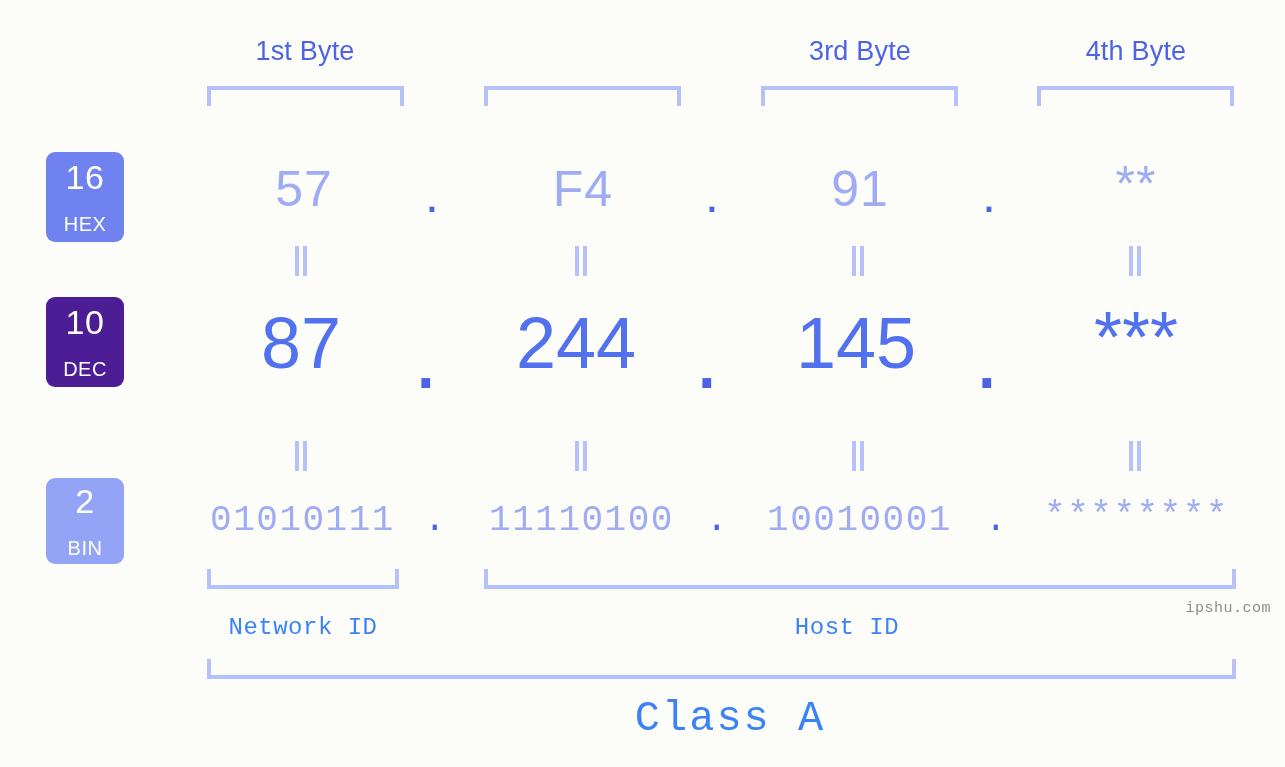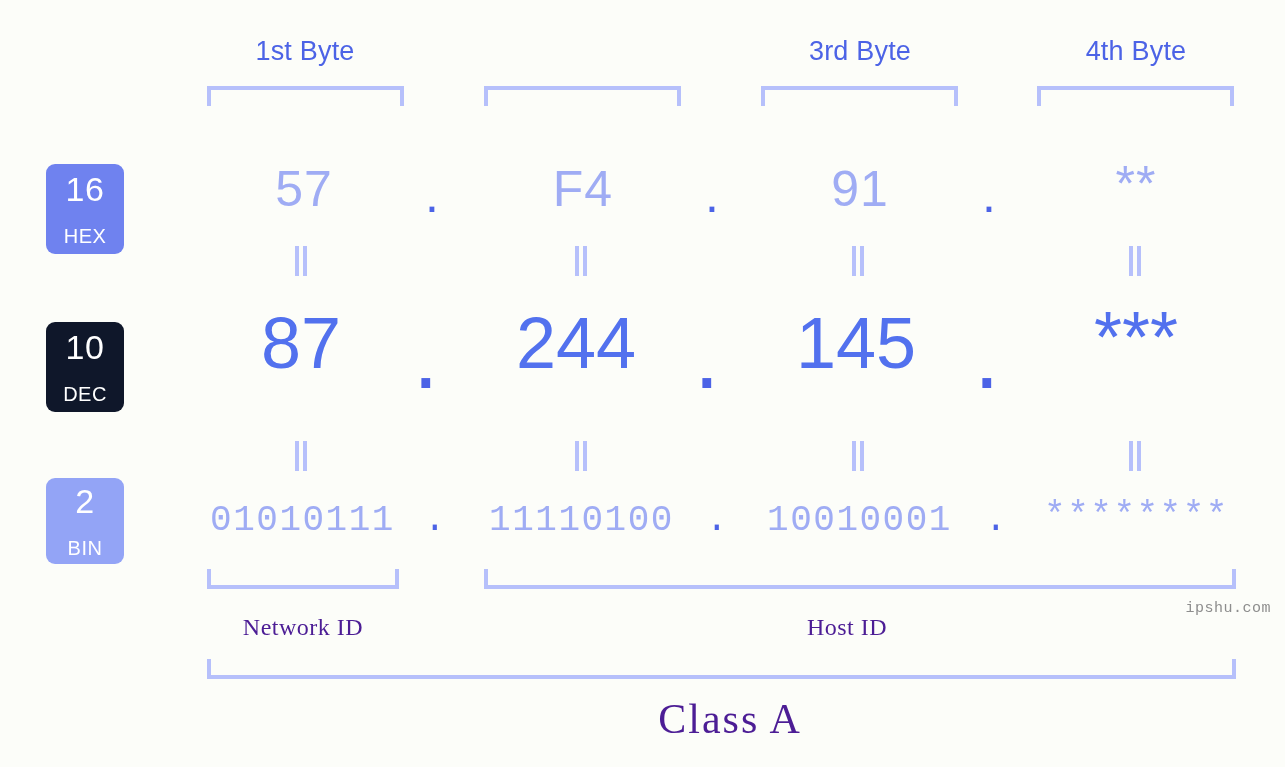--- a/index.html
+++ b/index.html
@@ -114,23 +114,23 @@
     height: 30px;
     background: #b6c0fb;
   }
   .eqmark::before { left: 1px; }
   .eqmark::after  { left: 9px; }
 
   
   .caption {
     position: absolute;
     text-align: center;
-    font-family: Liberation Serif, serif;
+    font-family: Liberation Mono, monospace;
     font-size: 24px;
-    color: #4c1d95;
+    color: #3b82f6;
     white-space: nowrap;
     letter-spacing: 0.5px;
   }
   .caption.classname {
     font-size: 42px;
     letter-spacing: 2px;
   }
 
   
   .watermark {
@@ -150,21 +150,21 @@
 
   <div class="byte-label" style="left:205px; top:36px; width:200px;">1st Byte</div>
   <div class="byte-label" style="left:760px; top:36px; width:200px;">3rd Byte</div>
   <div class="byte-label" style="left:1036px; top:36px; width:200px;">4th Byte</div>
 
   <div class="bracket down" style="left:207px; top:86px; width:197px;"></div>
   <div class="bracket down" style="left:484px; top:86px; width:197px;"></div>
   <div class="bracket down" style="left:761px; top:86px; width:197px;"></div>
   <div class="bracket down" style="left:1037px; top:86px; width:197px;"></div>
 
-  <div class="badge" style="top:164px; height:90px; background:#6f82ef;">
+  <div class="badge" style="top:152px; height:90px; background:#6f82ef;">
     <span class="num">16</span>
     <span class="abbr">HEX</span>
   </div>
 
   <div class="row-hex">
     <div class="cell" style="left:204px; top:160px; width:200px;">
       <span class="digits">57</span>
     </div>
     <div class="dot hex" style="left:425px; top:170px;">.</div>
 
@@ -181,21 +181,21 @@
     <div class="cell" style="left:1036px; top:155px; width:200px;">
       <span class="digits">**</span>
     </div>
   </div>
 
   <div class="eqmark" style="left:294px; top:246px;"></div>
   <div class="eqmark" style="left:574px; top:246px;"></div>
   <div class="eqmark" style="left:851px; top:246px;"></div>
   <div class="eqmark" style="left:1128px; top:246px;"></div>
 
-  <div class="badge" style="top:322px; height:90px; background:#0f172a;">
+  <div class="badge" style="top:297px; height:90px; background:#4c1d95;">
     <span class="num">10</span>
     <span class="abbr">DEC</span>
   </div>
 
   <div class="row-dec">
     <div class="cell" style="left:196px; top:302px; width:210px;">
       <span class="digits">87</span>
     </div>
     <div class="dot dec" style="left:413px; top:310px;">.</div>
 

